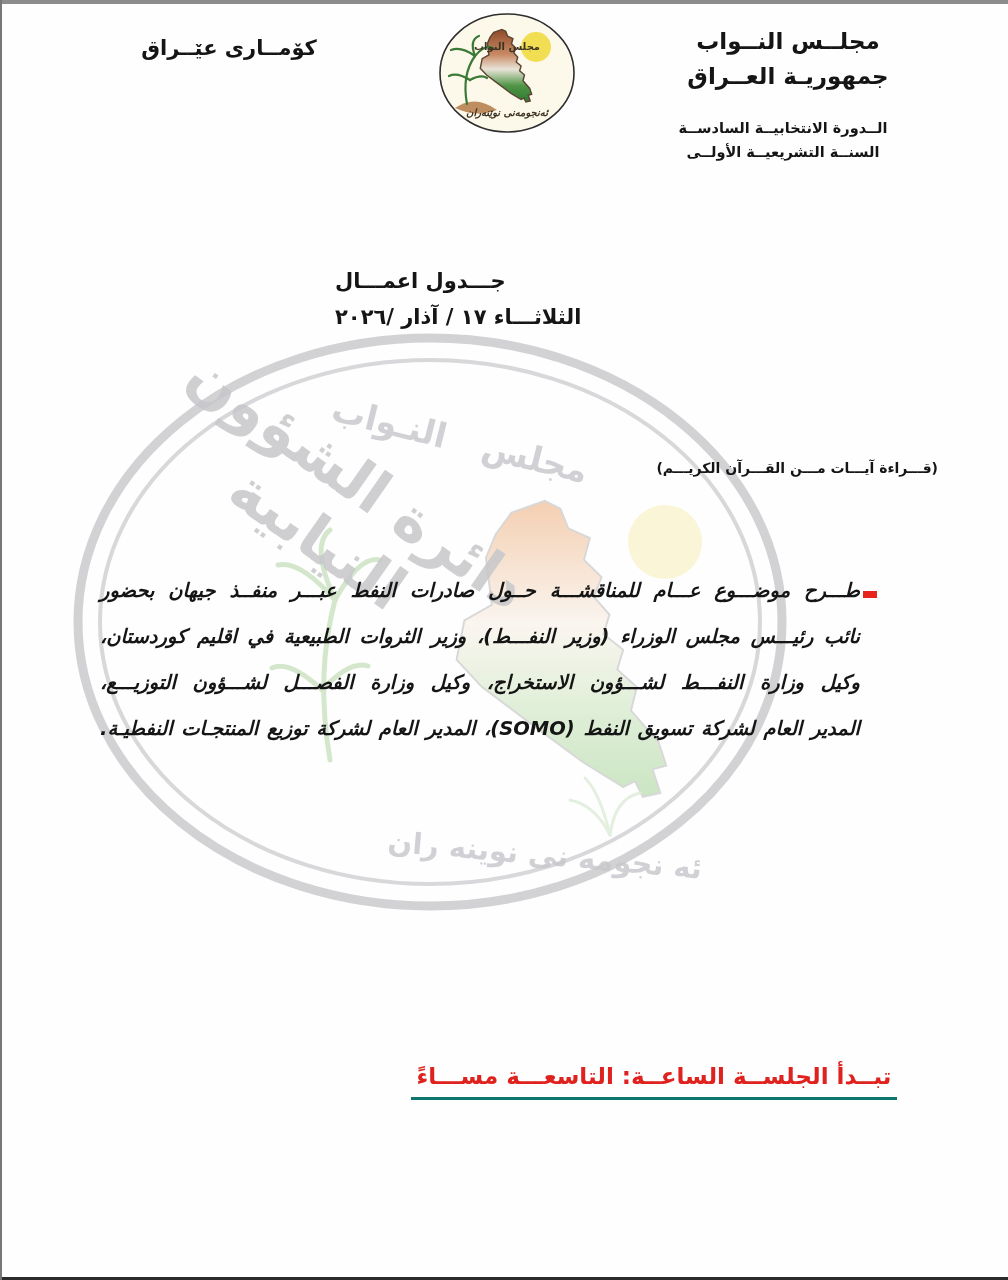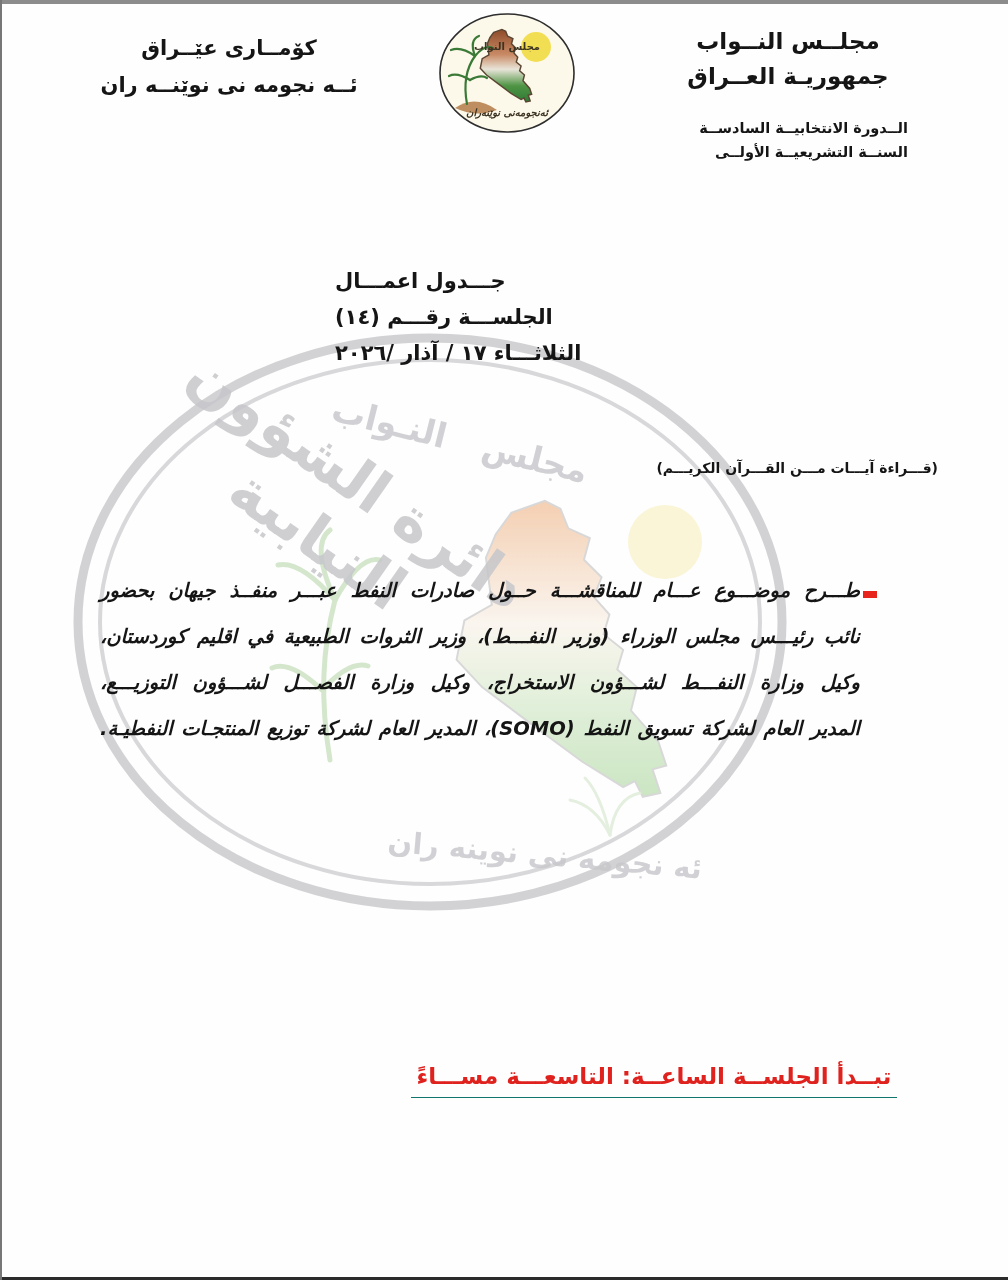--- a/index.html
+++ b/index.html
@@ -18,29 +18,29 @@
 
   
   .logo{position:absolute;top:12px;left:437px;width:140px;height:122px;z-index:3;}
   .logo-arc{position:absolute;width:100%;text-align:center;color:#3c3322;font-weight:bold;direction:rtl;}
   .logo-arc.top{top:8px;font-size:10px;letter-spacing:1px;margin-top:21px;}
   .logo-arc.bottom{bottom:16px;font-size:10px;font-style:italic;}
 
   
   .txt{position:absolute;z-index:2;color:#151515;font-weight:bold;direction:rtl;}
   .hdr-right{top:24px;right:100px;width:240px;text-align:center;font-size:23px;line-height:35px;}
-  .hdr-session{top:116px;right:100px;width:250px;text-align:right;font-size:14.5px;line-height:24px;}
+  .hdr-session{top:116px;right:100px;width:250px;text-align:center;font-size:14.5px;line-height:24px;}
   .hdr-left{top:30px;left:100px;width:258px;text-align:center;font-size:21px;line-height:37px;}
   .title-block{top:263px;left:335px;width:345px;text-align:left;font-size:21px;line-height:36px;}
   .quran{top:460px;right:70px;font-size:14px;}
   .agenda{top:568px;left:100px;width:760px;font-size:19.5px;line-height:46px;}
   .agenda .line{text-align:justify;text-align-last:justify;font-style:italic;}
   .bullet{position:absolute;top:591px;left:863px;width:14px;height:7px;background:#e8251d;z-index:2;}
   .footer{top:1063px;left:334px;width:640px;text-align:center;z-index:2;}
-  .footer span{display:inline-block;color:#df221e;font-size:23px;font-weight:bold;border-bottom:1px solid #0f766e;padding:0 6px 8px;}
+  .footer span{display:inline-block;color:#df221e;font-size:23px;font-weight:bold;border-bottom:3px solid #0f766e;padding:0 6px 8px;}
 </style>
 </head>
 <body>
 
 <div class="page">
   <div class="edge-top"></div>
   <div class="edge-bottom"></div>
   <div class="edge-left"></div>
 
   <div class="wm">
@@ -111,26 +111,24 @@
     <div>مجلــس النــواب</div>
     <div>جمهوريـة العــراق</div>
   </div>
   <div class="txt hdr-session">
     <div>الــدورة الانتخابيــة السادســة</div>
     <div>السنــة التشريعيــة الأولــى</div>
   </div>
 
   <div class="txt hdr-left">
     <div>كۆمــارى عێــراق</div>
-    <div>ئــه نجومه نى نوێنــه ران</div>
   </div>
 
   <div class="txt title-block">
     <div>جـــدول اعمـــال</div>
-    <div>الجلســـة رقـــم (١٤)</div>
     <div>الثلاثـــاء ١٧ / آذار /٢٠٢٦</div>
   </div>
 
   <div class="txt quran">(قـــراءة آيـــات مـــن القـــرآن الكريـــم)</div>
 
   <div class="bullet"></div>
   <div class="txt agenda">
     <div class="line">طـــرح موضـــوع عـــام للمناقشـــة حــول صادرات النفط عبـــر منفــذ جيهان بحضور</div>
     <div class="line">نائب رئيـــس مجلس الوزراء (وزير النفـــط)، وزير الثروات الطبيعية في اقليم كوردستان،</div>
     <div class="line">وكيل وزارة النفـــط لشـــؤون الاستخراج، وكيل وزارة الفصـــل لشـــؤون التوزيـــع،</div>

